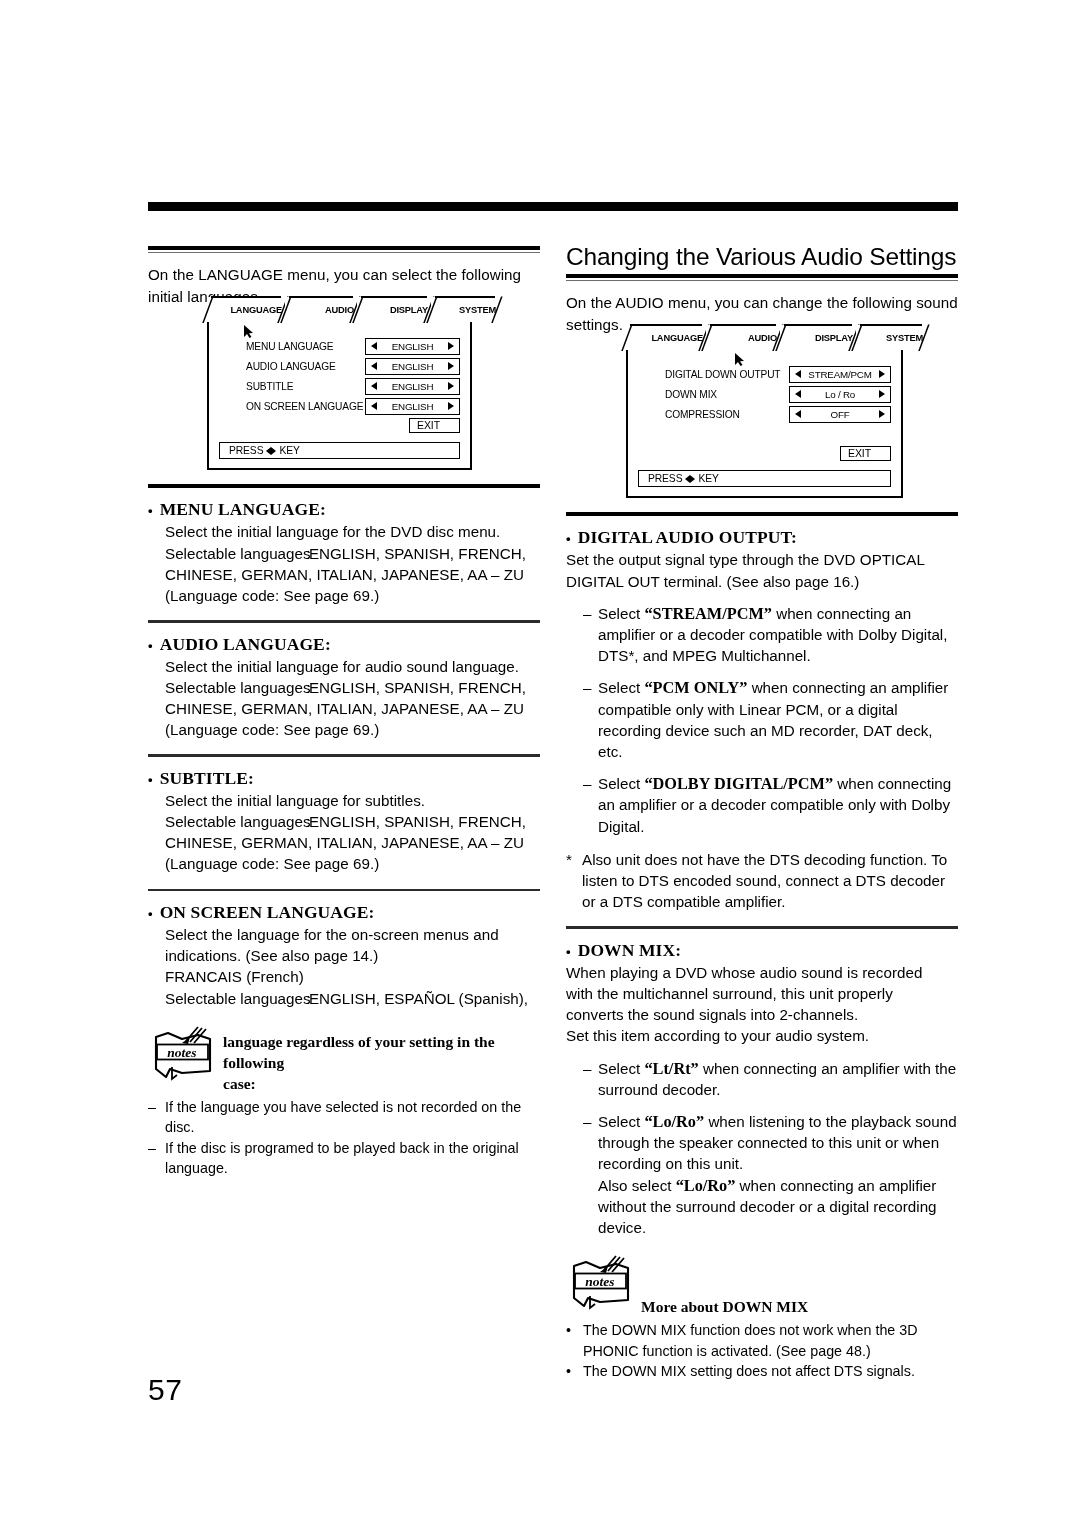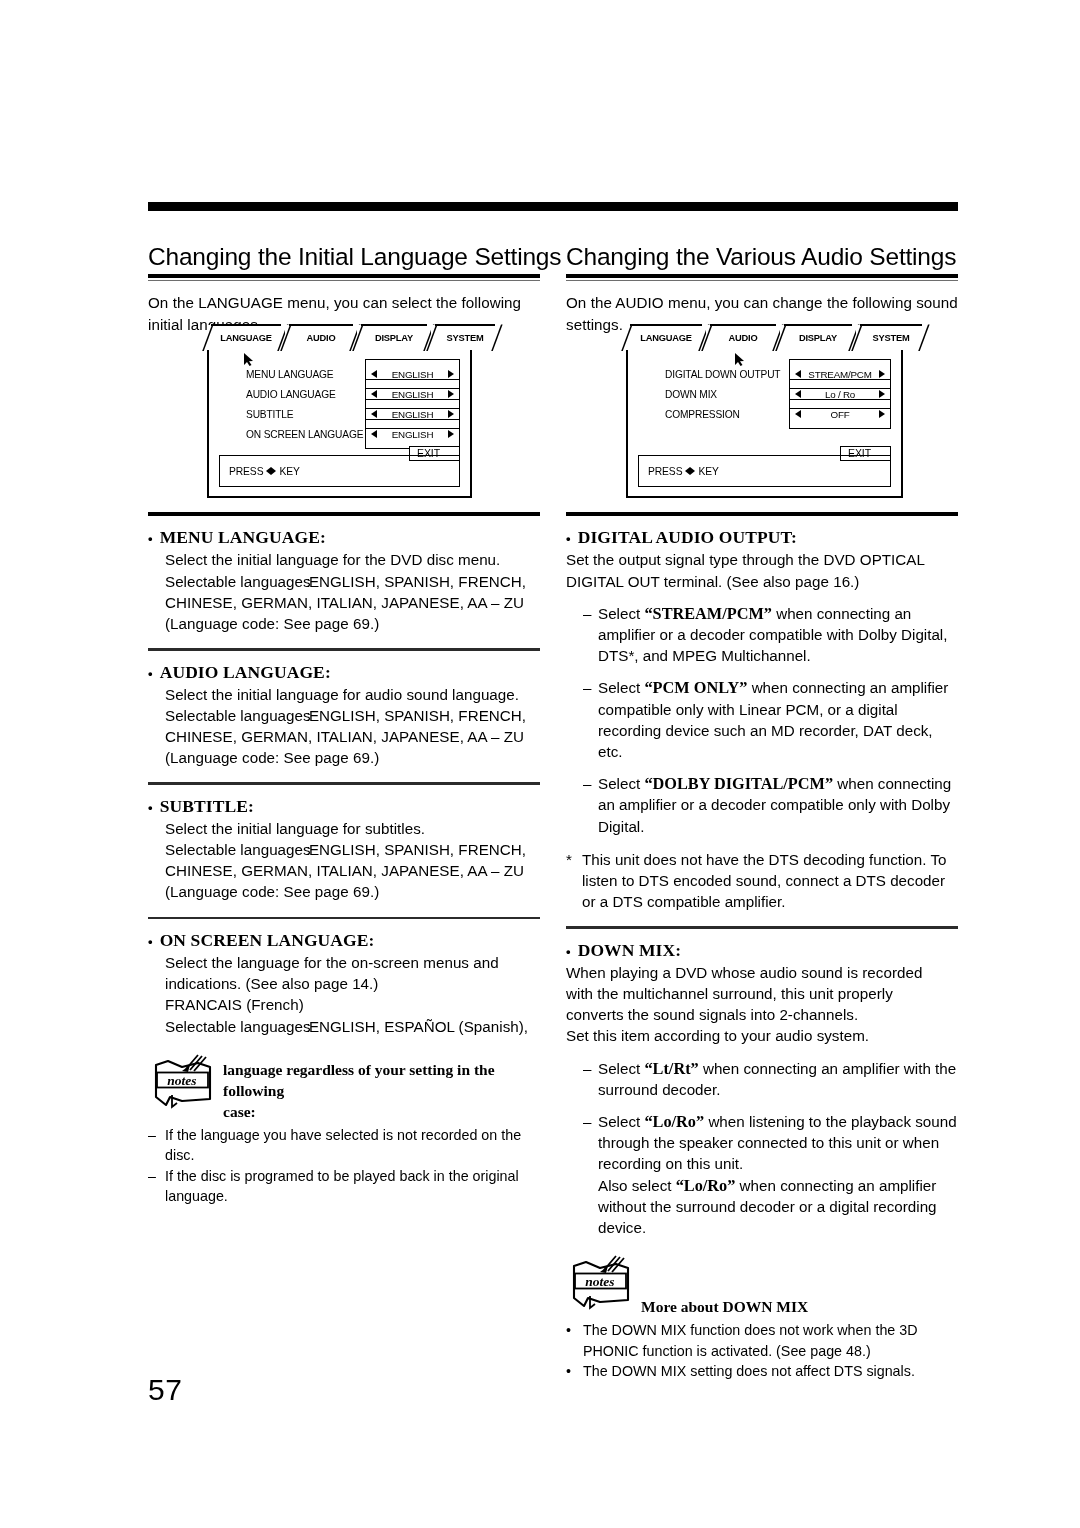--- a/index.html
+++ b/index.html
@@ -89,21 +89,21 @@
     height: 25px;
     display: flex;
     align-items: flex-end;
   }
   .tab {
     position: relative;
     height: 25px;
     box-sizing: border-box;
     display: flex;
     align-items: center;
-    justify-content: center;
+    justify-content: flex-end;
     font-size: 9.3px;
     font-weight: 700;
     letter-spacing: -0.2px;
     white-space: nowrap;
     padding: 0 3px;
     color: #000;
     background: #fff;
   }
   .tab::before,
   .tab::after {
@@ -158,21 +158,21 @@
     margin-bottom: 0px;
   }
   .osd-label {
     font-size: 10.2px;
     letter-spacing: -0.15px;
     white-space: nowrap;
     flex: 1 1 auto;
   }
   .osd-value {
     border: 1.6px solid #000;
-    height: 30px;
+    height: 17px;
     box-sizing: border-box;
     display: flex;
     align-items: center;
     justify-content: space-between;
     padding: 0 5px;
     flex: 0 0 auto;
   }
   .osd-l .osd-value { width: 95px; }
   .osd-r .osd-value { width: 102px; }
   .osd-value .txt {
@@ -206,21 +206,21 @@
     font-size: 10.5px;
     letter-spacing: -0.1px;
     background: #fff;
   }
   .osd-press {
     position: absolute;
     left: 10px;
     right: 10px;
     bottom: 9px;
     border: 1.6px solid #000;
-    height: 32px;
+    height: 17px;
     box-sizing: border-box;
     display: flex;
     align-items: center;
     padding-left: 9px;
     font-size: 10.3px;
     letter-spacing: -0.1px;
   }
   .press-tri {
     display: inline-flex;
     align-items: center;
@@ -353,21 +353,20 @@
 </style>
 </head>
 <body>
 
 <div class="page">
 
   <div class="top-rule"></div>
 
   <div class="col col-left">
 
-    <h1 class="sec-title">Changing the Initial Language Settings</h1>
     <div class="title-rule-thick"></div>
     <div class="title-rule-thin"></div>
 
     <p class="intro">On the LANGUAGE menu, you can select the following initial languages.</p>
 
     <div class="osd osd-l">
       <div class="tabs">
         <div class="tab tab-lang">
           <div class="tab-top"></div>
           <span>LANGUAGE</span>
@@ -607,21 +606,21 @@
         <span class="dtext"><span>Select </span><b>“PCM ONLY”</b><span> when connecting an amplifier compatible only with Linear PCM, or a digital recording device such an MD recorder, DAT deck, etc.</span></span>
       </div>
 
       <div class="dash-item">
         <span class="dash">–</span>
         <span class="dtext"><span>Select </span><b>“DOLBY DIGITAL/PCM”</b><span> when connecting an amplifier or a decoder compatible only with Dolby Digital.</span></span>
       </div>
 
       <div class="star-item">
         <span class="star">*</span>
-        <span>This unit does not have the DTS decoding function. To listen to DTS encoded sound, connect a DTS decoder or a DTS compatible amplifier.</span>
+        <span>Also unit does not have the DTS decoding function. To listen to DTS encoded sound, connect a DTS decoder or a DTS compatible amplifier.</span>
       </div>
     </div>
 
     <div class="divider"></div>
     <div>
       <div class="item-head">
         <span class="bullet">•</span>
         <span>DOWN MIX:</span>
       </div>
       <p class="para nom">When playing a DVD whose audio sound is recorded</p>

